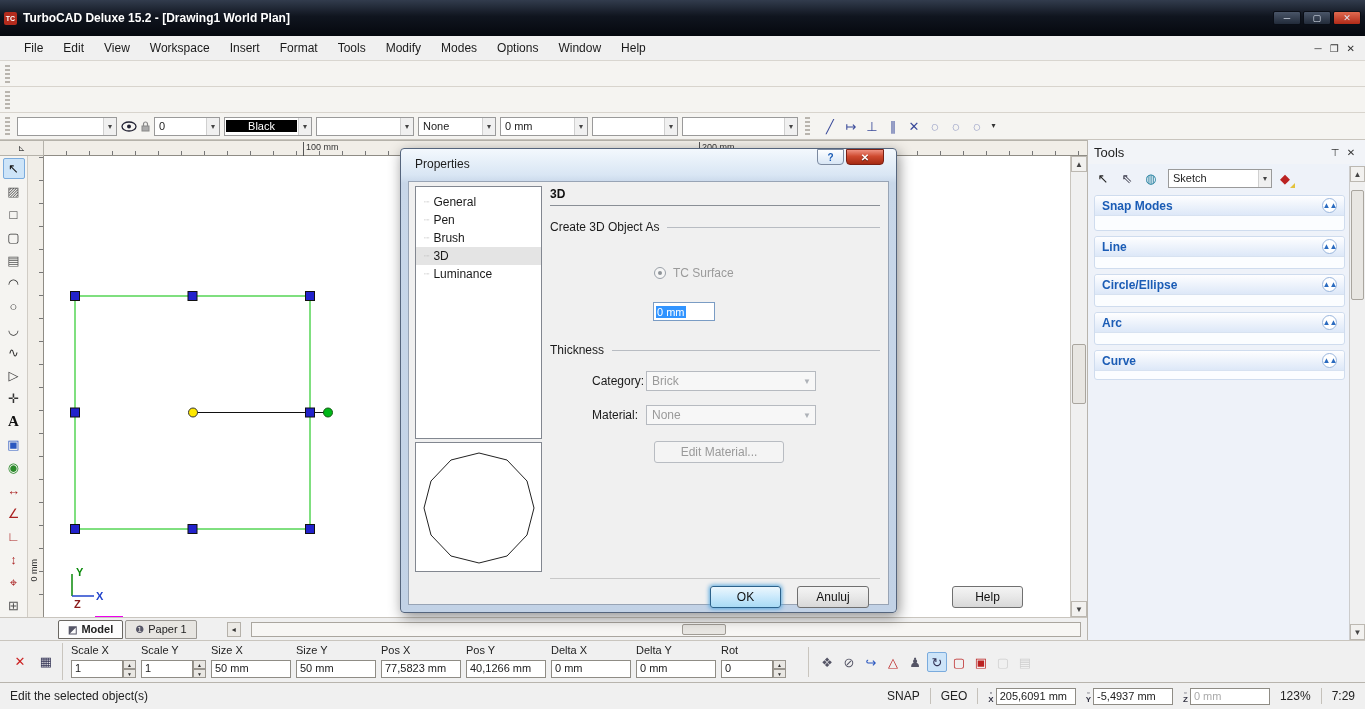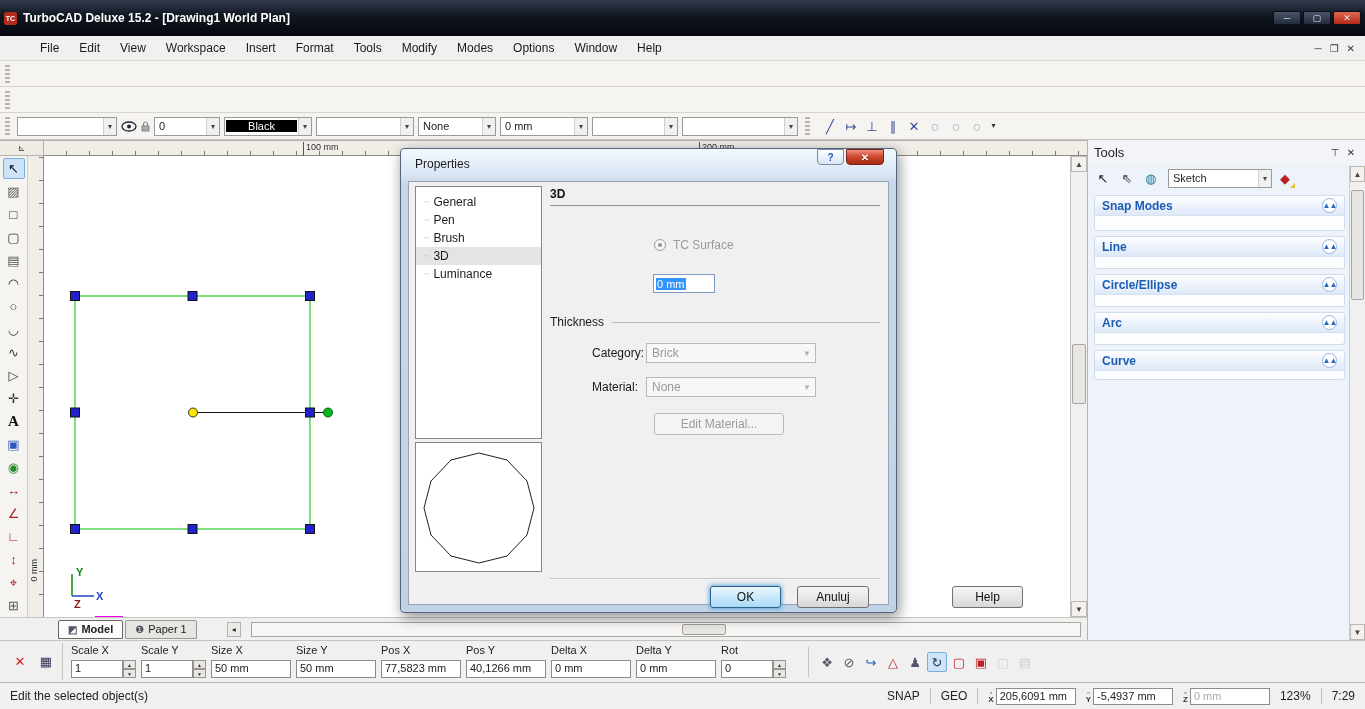--- a/index.html
+++ b/index.html
@@ -8,21 +8,21 @@
   .app { position:relative; width:1365px; height:709px; display:flex; flex-direction:column; }
 
   
   .titlebar { height:36px; background:linear-gradient(#323c4d,#10151f 45%,#05080e); display:flex; align-items:center; padding:4px 4px; flex:0 0 auto; }
   .tc-logo { width:13px; height:13px; background:#b32b1d; border-radius:2px; color:#fff; font-size:7px; font-weight:bold; display:flex; align-items:center; justify-content:center; margin-right:6px; }
   .titlebar .title { color:#fff; font-weight:bold; font-size:12px; flex:1; }
   .win-btn { width:28px; height:14px; margin-left:2px; display:flex; align-items:center; justify-content:center; color:#dfe6f2; font-size:9px; background:linear-gradient(#4a5568,#222b3a); border:1px solid #0a0e16; border-radius:2px; }
   .win-btn.close { background:linear-gradient(#e06a50,#b02a18); }
 
   
-  .menubar { height:25px; background:#f0f0f0; border-bottom:1px solid #d9d6d0; display:flex; align-items:center; padding-left:30px; flex:0 0 auto; }
+  .menubar { height:25px; background:#f0f0f0; border-bottom:1px solid #d9d6d0; display:flex; align-items:center; padding-left:14px; flex:0 0 auto; }
   .menu-item { padding:4px 10px; font-size:12px; color:#1a1a1a; }
   .menu-item::first-letter { text-decoration:underline; }
   .menu-win-controls { margin-left:auto; display:flex; gap:8px; padding-right:10px; color:#333; font-size:10px; }
 
   
   .toolbar { height:26px; background:#f5f4f1; border-bottom:1px solid #d8d4cd; display:flex; align-items:center; padding-left:2px; flex:0 0 auto; overflow:hidden; }
   .grip { width:5px; height:18px; margin:0 3px; background:repeating-linear-gradient(#b9b5ae 0 2px, transparent 2px 4px); flex:0 0 auto; }
   .tbgroup { display:flex; align-items:center; gap:1px; padding:0 3px; flex:0 0 auto; }
   .tbgroup + .tbgroup { border-left:1px solid #cdc9c1; margin-left:1px; padding-left:4px; }
   .icon { width:20px; height:20px; display:flex; align-items:center; justify-content:center; font-size:13px; line-height:1; position:relative; border:1px solid transparent; border-radius:2px; flex:0 0 auto; }
@@ -644,20 +644,24 @@
           </div>
         </div>
       <div class="preview-box">
         <svg width="125" height="128" viewBox="0 0 125 128">
           <polygon points="118,65 111,92 91,113 63,120 35,113 15,92 8,65 15,38 35,17 63,10 91,17 111,38" fill="none" stroke="#222" stroke-width="1"></polygon>
         </svg>
       </div>
       <div class="rpanel">
         <div class="dlg-heading">3D</div>
         <div class="dlg-rule"></div>
+        <div class="grp g1">
+            <span>Create 3D Object As</span>
+            <span class="gline"></span>
+          </div>
         <div class="radio-row">
           <span class="radio"></span>
           <span>TC Surface</span>
         </div>
         <div class="thick-input">
           <span class="selhl">0 mm</span>
         </div>
         <div class="grp g3">
             <span>Thickness</span>
             <span class="gline"></span>

